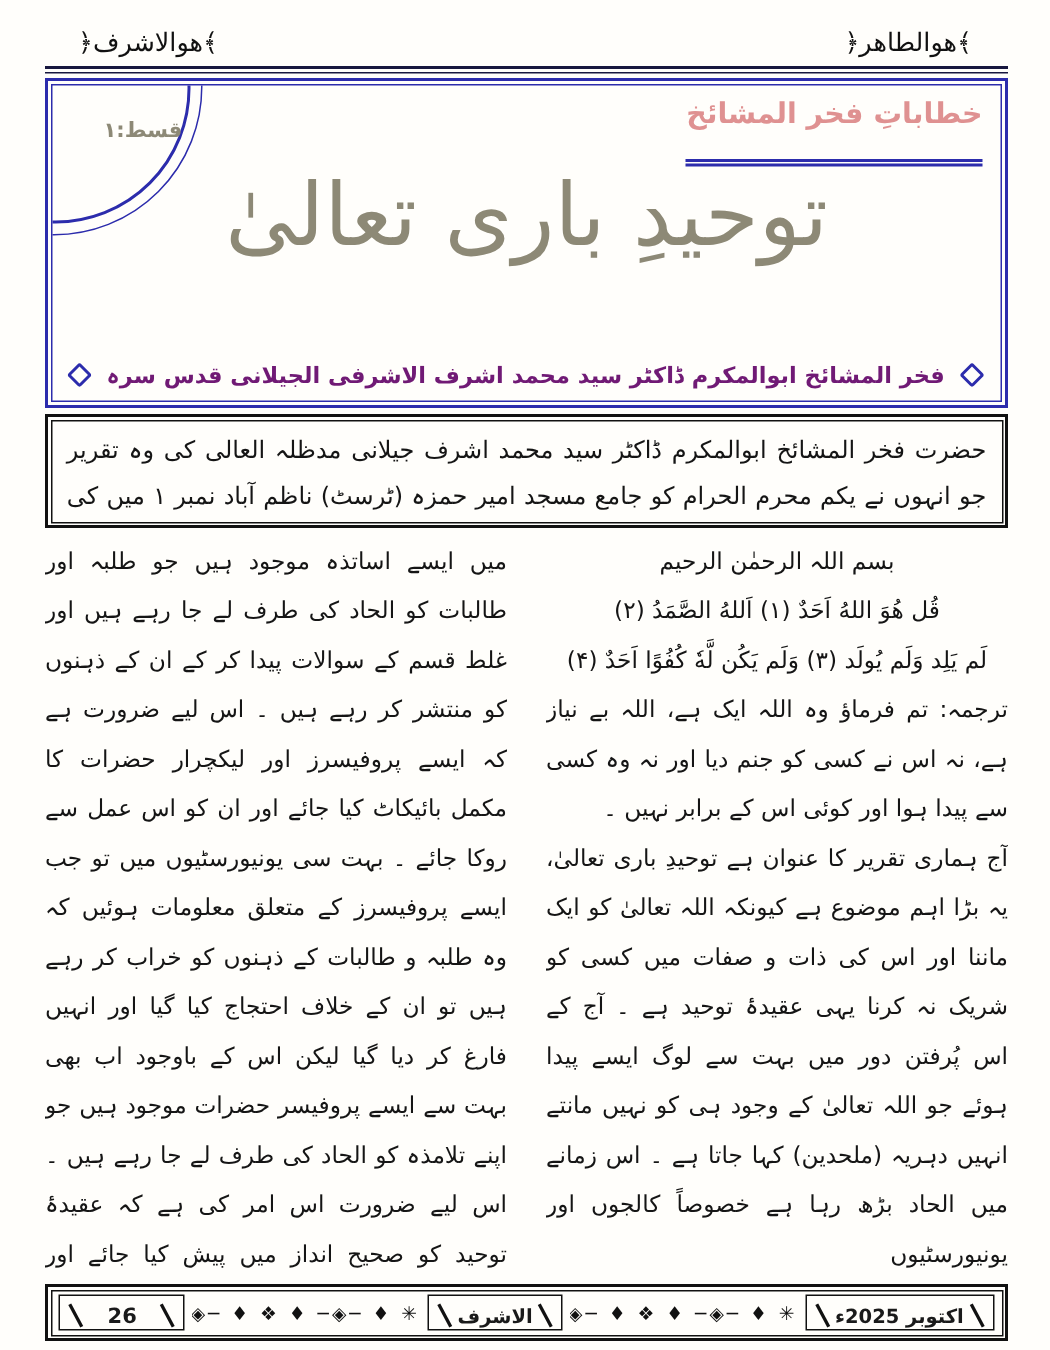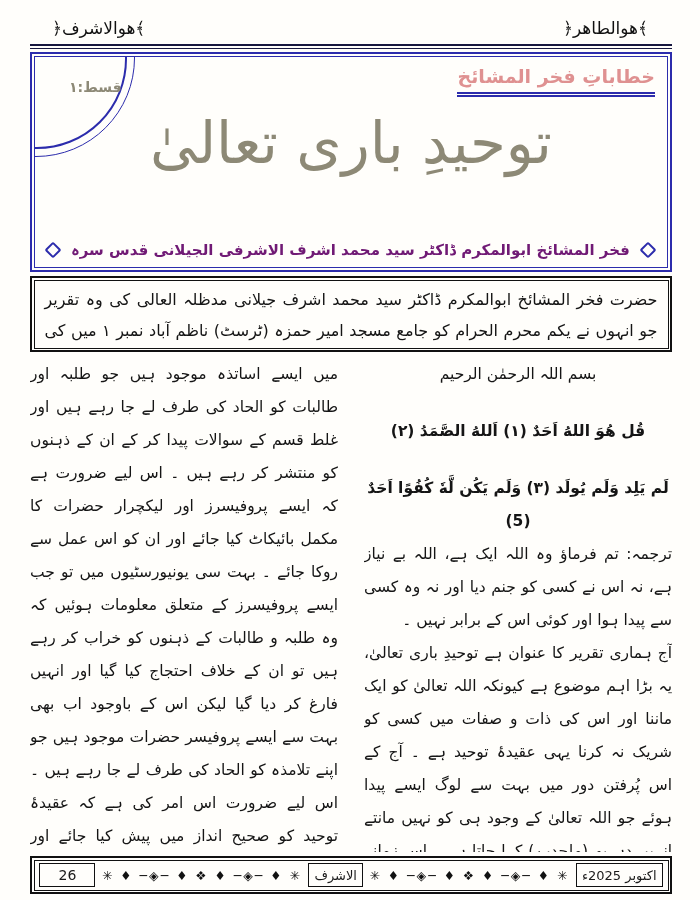--- a/index.html
+++ b/index.html
@@ -30,21 +30,21 @@
     position:absolute;top:52px;left:30px;right:28px;height:216px;
     border:2.5px solid #2c2cac;background:#fffefb;overflow:hidden;
   }
   .title-box-inner{position:absolute;inset:2px;border:1px solid #2c2cac;overflow:hidden;}
   .corner-arc{position:absolute;border-radius:50%;border:2px solid #2c2cac;}
   .arc-a{width:176px;height:176px;left:-88px;top:-88px;}
   .arc-b{width:196px;height:196px;left:-98px;top:-98px;border-width:1.5px;}
   .series-label{
     position:absolute;top:8px;right:12px;
     font-size:19px;font-weight:bold;color:#df9191;
-    padding-bottom:5px;border-bottom:5px double #2c2cac;
+    padding-bottom:19px;border-bottom:5px double #2c2cac;
   }
   .episode-label{
     position:absolute;top:22px;left:34px;
     font-size:14px;color:#8d8976;font-weight:bold;
   }
   .article-title{
     position:absolute;top:52px;left:0;right:0;
     text-align:center;
     font-size:58px;line-height:1.2;
     color:#8d8976;font-weight:500;
@@ -75,35 +75,35 @@
   .article-body{
     position:absolute;top:358px;left:30px;right:28px;height:494px;
     display:flex;gap:26px;
   }
   .col{flex:1 1 0;overflow:hidden;}
   .col p{
     margin:0;font-size:15.5px;line-height:33px;
     text-align:justify;color:#151515;
   }
   .col p.center{text-align:center;}
-  .col p.verse{font-weight:bold;margin-top:24px;}
+  .col p.verse{font-weight:normal;}
   .col p.fill{text-align-last:justify;}
   
   .footer-band{
     position:absolute;top:856px;left:30px;right:28px;height:34px;
     border:2px solid #111;background:#fffefb;
   }
   .footer-inner{
     position:absolute;inset:1.5px;border:1px solid #111;
     display:flex;align-items:center;padding:0 5px;gap:5px;
   }
   .label-box{
     display:flex;align-items:flex-end;gap:3px;
     border:1.5px solid #111;height:22px;padding:0 5px;
-    font-weight:normal;white-space:nowrap;flex-direction:column;
+    font-weight:bold;white-space:nowrap;
   }
   .label-box .txt{font-size:13px;}
   .page-number-box .txt{font-size:14px;min-width:44px;text-align:center;}
   .orn{
     flex:1 1 0;text-align:center;font-size:12.5px;color:#111;
     letter-spacing:2px;white-space:nowrap;overflow:hidden;
   }
   .slash-icon{display:block;}
 </style>
 </head>
@@ -131,21 +131,21 @@
   <div class="intro-box">
     <div class="intro-box-inner">
       <p class="intro-text">حضرت فخر المشائخ ابوالمکرم ڈاکٹر سید محمد اشرف جیلانی مدظلہ العالی کی وہ تقریر جو انہوں نے یکم محرم الحرام کو جامع مسجد امیر حمزہ (ٹرسٹ) ناظم آباد نمبر ۱ میں کی ۔</p>
     </div>
   </div>
 
   <div class="article-body">
     <div class="col">
       <p class="center">بسم اللہ الرحمٰن الرحیم</p>
       <p class="center verse">قُل هُوَ اللهُ اَحَدٌ (۱) اَللهُ الصَّمَدُ (۲)</p>
-      <p class="center verse">لَم يَلِد وَلَم يُولَد (۳) وَلَم يَكُن لَّهٗ كُفُوًا اَحَدٌ (5)</p>
+      <p class="center verse">لَم يَلِد وَلَم يُولَد (۳) وَلَم يَكُن لَّهٗ كُفُوًا اَحَدٌ (۴)</p>
       <p>ترجمہ: تم فرماؤ وہ اللہ ایک ہے، اللہ بے نیاز ہے، نہ اس نے کسی کو جنم دیا اور نہ وہ کسی سے پیدا ہوا اور کوئی اس کے برابر نہیں ۔</p>
       <p class="fill">آج ہماری تقریر کا عنوان ہے توحیدِ باری تعالیٰ، یہ بڑا اہم موضوع ہے کیونکہ اللہ تعالیٰ کو ایک ماننا اور اس کی ذات و صفات میں کسی کو شریک نہ کرنا یہی عقیدۂ توحید ہے ۔ آج کے اس پُرفتن دور میں بہت سے لوگ ایسے پیدا ہوئے جو اللہ تعالیٰ کے وجود ہی کو نہیں مانتے انہیں دہریہ (ملحدین) کہا جاتا ہے ۔ اس زمانے میں الحاد بڑھ رہا ہے خصوصاً کالجوں اور یونیورسٹیوں</p>
     </div>
     <div class="col">
       <p class="fill">میں ایسے اساتذہ موجود ہیں جو طلبہ اور طالبات کو الحاد کی طرف لے جا رہے ہیں اور غلط قسم کے سوالات پیدا کر کے ان کے ذہنوں کو منتشر کر رہے ہیں ۔ اس لیے ضرورت ہے کہ ایسے پروفیسرز اور لیکچرار حضرات کا مکمل بائیکاٹ کیا جائے اور ان کو اس عمل سے روکا جائے ۔ بہت سی یونیورسٹیوں میں تو جب ایسے پروفیسرز کے متعلق معلومات ہوئیں کہ وہ طلبہ و طالبات کے ذہنوں کو خراب کر رہے ہیں تو ان کے خلاف احتجاج کیا گیا اور انہیں فارغ کر دیا گیا لیکن اس کے باوجود اب بھی بہت سے ایسے پروفیسر حضرات موجود ہیں جو اپنے تلامذہ کو الحاد کی طرف لے جا رہے ہیں ۔ اس لیے ضرورت اس امر کی ہے کہ عقیدۂ توحید کو صحیح انداز میں پیش کیا جائے اور وجودِ باری تعالیٰ پر جو مستند دلائل ہیں انہیں عوام و خواص اور خصوصاً کالج اور یونیورسٹی کے طلبہ کے سامنے پیش کیا جائے تا کہ وہ اس گمراہی سے بچیں اور اپنے عقیدے اور ایمان کو محفوظ رکھ</p>
     </div>
   </div>
 
   <div class="footer-band">
     <div class="footer-inner">

